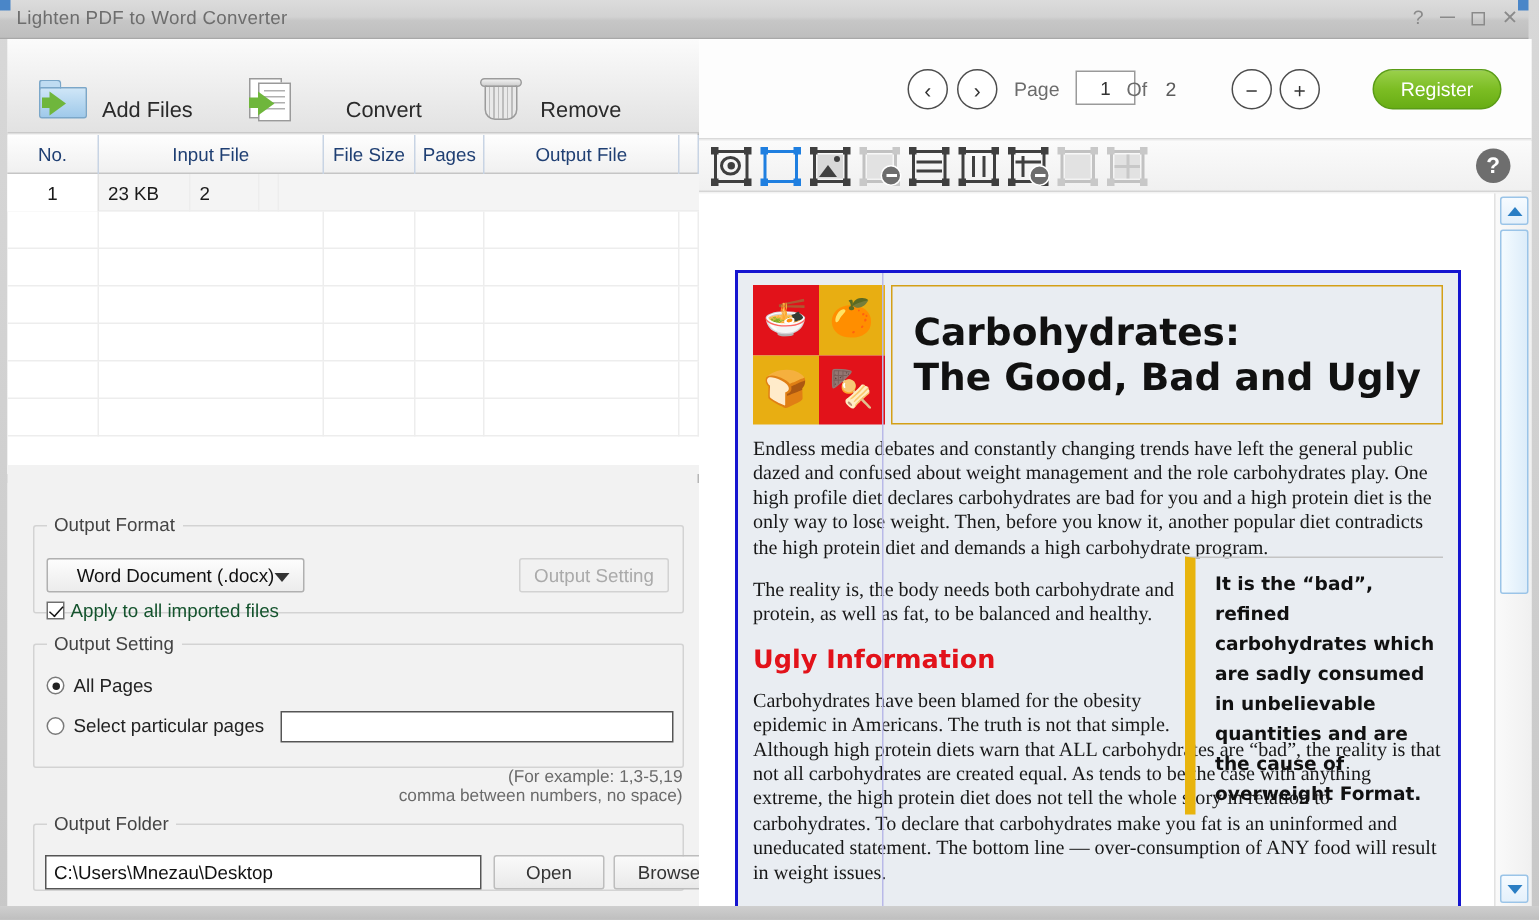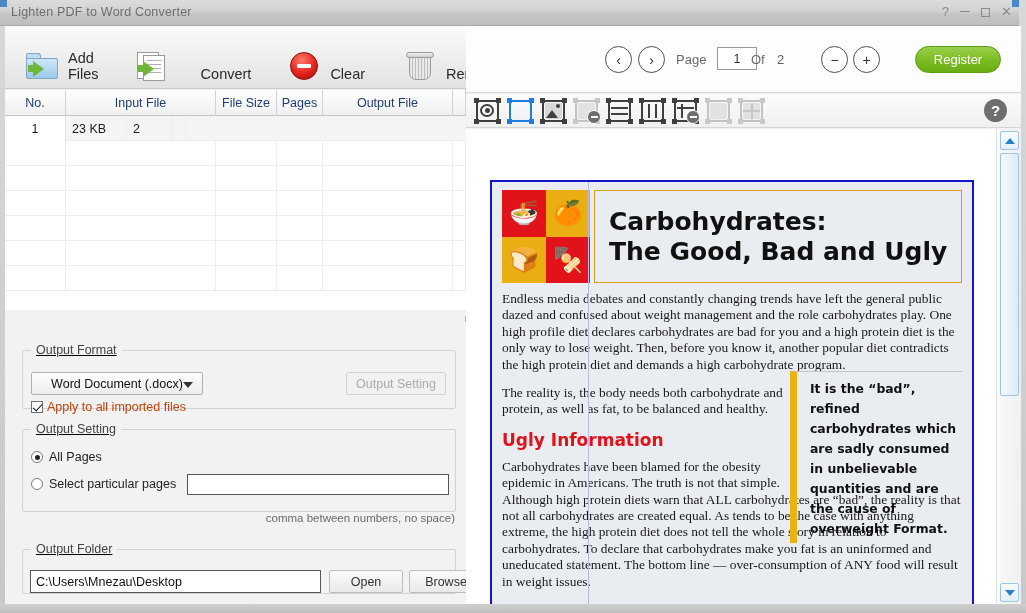--- a/index.html
+++ b/index.html
@@ -165,21 +165,21 @@
   .list-body .spacer {
     position: absolute; left: 0; bottom: 0; width: 461px; height: 6px;
     background: #f2f2f2;
   }
 
   
   .settings { position: absolute; left: 0; top: 296px; width: 461px; height: 282px;
               background: #f2f2f2; }
   fieldset.gb {
     position: absolute; border: 1px solid #d3d3d3; border-radius: 2px;
-    margin: 0; padding: 0; background: transparent; text-decoration: underline;
+    margin: 0; padding: 0; background: transparent;
   }
   fieldset.gb > legend {
     font-size: 12.5px; color: #444; padding: 0 5px; margin-left: 8px;
   }
   #gb-format { left: 17px; top: 21px; width: 434px; height: 66px; }
   #gb-setting { left: 17px; top: 100px; width: 434px; height: 90px; }
   #gb-folder { left: 17px; top: 220px; width: 434px; height: 52px; }
 
   .combo {
     position: absolute; left: 8px; top: 15px; width: 172px; height: 23px;
@@ -197,21 +197,21 @@
     background: linear-gradient(#fafafa, #e9e9e9);
     border: 1px solid #bdbdbd; border-radius: 2px;
     font-size: 12.5px; color: #333;
     display: flex; align-items: center; justify-content: center; cursor: pointer;
   }
   .btn-grey.disabled { color: #aaa; background: #f1f1f1; border-color: #d2d2d2; }
   #btn-output-setting { position: absolute; right: 9px; top: 15px; width: 100px; height: 23px; }
 
   .chkline {
     position: absolute; left: 8px; top: 43px;
-    display: flex; align-items: center; gap: 4px; font-size: 12.5px; color: #c2410c;
+    display: flex; align-items: center; gap: 4px; font-size: 12.5px; color: #14532d;
     cursor: pointer;
   }
   .chk {
     width: 12px; height: 12px; background: #fff; border: 1px solid #6f6f6f;
     position: relative; flex: 0 0 auto;
   }
   .chk::after {
     content: ""; position: absolute; left: 3px; top: 0px; width: 4px; height: 8px;
     border: solid #111; border-width: 0 1.6px 1.6px 0; transform: rotate(42deg);
   }
@@ -472,27 +472,20 @@
           <span class="ln" style="top:10px;width:14px;"></span>
           <span class="ln" style="top:14px;width:14px;"></span>
           <span class="ln" style="top:18px;width:14px;"></span>
           <span class="ln" style="top:22px;width:14px;"></span>
           <span class="arrow2"></span>
             <span class="arrow"></span>
         </span>
         <span class="lbl">Convert</span>
       </div>
 
-      <div class="tool">
-        <span class="ic ic-stop">
-          <span class="circ"></span>
-            <span class="bar"></span>
-        </span>
-        <span class="lbl">Clear</span>
-      </div>
 
       <div class="tool">
         <span class="ic ic-trash">
           <span class="can"></span>
             <span class="lid"></span>
         </span>
         <span class="lbl">Remove</span>
       </div>
     </div>
 
@@ -587,20 +580,21 @@
           <span>All Pages</span>
         </div>
         <div class="radline" id="rad-sel">
           <span class="rad"></span>
           <span>Select particular pages</span>
         </div>
         <input id="pages-input" type="text" value="" style="">
       </fieldset>
 
       <div class="hint">
+        <div>(For example: 1,3-5,19</div>
         <div>comma between numbers, no space)</div>
       </div>
 
       <fieldset class="gb" id="gb-folder">
         <legend>Output Folder</legend>
         <input id="folder-input" type="text" value="C:\Users\Mnezau\Desktop" style="">
         <div class="btn-grey" id="btn-open">Open</div>
         <div class="btn-grey" id="btn-browse">Browse</div>
       </fieldset>
     </div>

